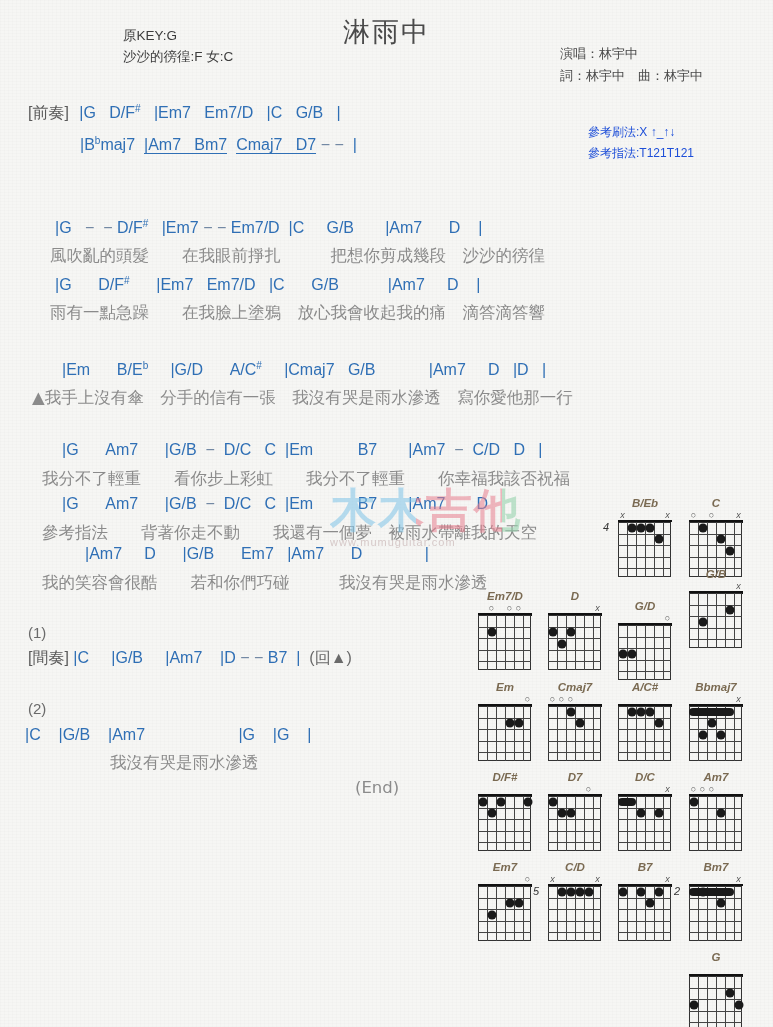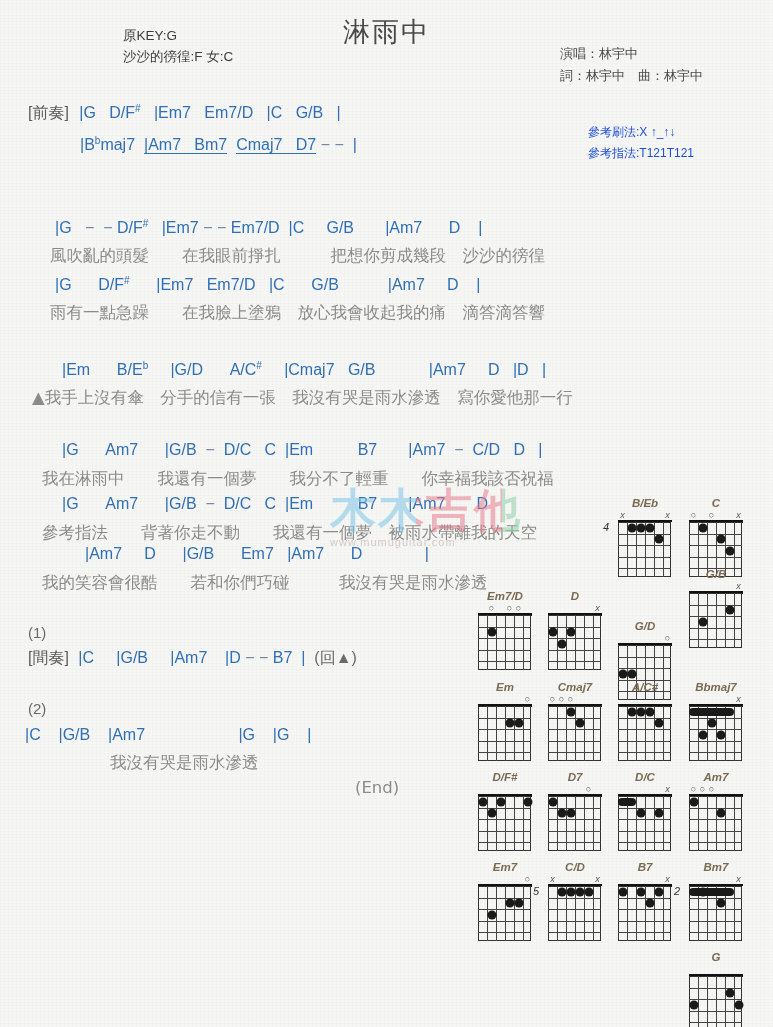--- a/index.html
+++ b/index.html
@@ -129,32 +129,32 @@
 <div class="abs chordline" style="left:55px; top:218px;">|G&nbsp;&nbsp;&nbsp;<span class="dash">−&nbsp;&nbsp;−</span>&nbsp;D/F<sup>#</sup>&nbsp;&nbsp;&nbsp;|Em7&nbsp;<span class="dash">−&nbsp;−</span>&nbsp;Em7/D&nbsp;&nbsp;|C&nbsp;&nbsp;&nbsp;&nbsp;&nbsp;G/B&nbsp;&nbsp;&nbsp;&nbsp;&nbsp;&nbsp;&nbsp;|Am7&nbsp;&nbsp;&nbsp;&nbsp;&nbsp;&nbsp;D&nbsp;&nbsp;&nbsp;&nbsp;|</div>
 <div class="abs lyricline" style="left:50px; top:245px;">風吹亂的頭髮　　在我眼前掙扎　　　把想你剪成幾段　沙沙的徬徨</div>
 
 <div class="abs chordline" style="left:55px; top:275px;">|G&nbsp;&nbsp;&nbsp;&nbsp;&nbsp;&nbsp;D/F<sup>#</sup>&nbsp;&nbsp;&nbsp;&nbsp;&nbsp;&nbsp;|Em7&nbsp;&nbsp;&nbsp;Em7/D&nbsp;&nbsp;&nbsp;|C&nbsp;&nbsp;&nbsp;&nbsp;&nbsp;&nbsp;G/B&nbsp;&nbsp;&nbsp;&nbsp;&nbsp;&nbsp;&nbsp;&nbsp;&nbsp;&nbsp;&nbsp;|Am7&nbsp;&nbsp;&nbsp;&nbsp;&nbsp;D&nbsp;&nbsp;&nbsp;&nbsp;|</div>
 <div class="abs lyricline" style="left:50px; top:302px;">雨有一點急躁　　在我臉上塗鴉　放心我會收起我的痛　滴答滴答響</div>
 
 <div class="abs chordline" style="left:62px; top:360px;">|Em&nbsp;&nbsp;&nbsp;&nbsp;&nbsp;&nbsp;B/E<sup>b</sup>&nbsp;&nbsp;&nbsp;&nbsp;&nbsp;|G/D&nbsp;&nbsp;&nbsp;&nbsp;&nbsp;&nbsp;A/C<sup>#</sup>&nbsp;&nbsp;&nbsp;&nbsp;&nbsp;|Cmaj7&nbsp;&nbsp;&nbsp;G/B&nbsp;&nbsp;&nbsp;&nbsp;&nbsp;&nbsp;&nbsp;&nbsp;&nbsp;&nbsp;&nbsp;&nbsp;|Am7&nbsp;&nbsp;&nbsp;&nbsp;&nbsp;D&nbsp;&nbsp;&nbsp;|D&nbsp;&nbsp;&nbsp;|</div>
 <div class="abs lyricline" style="left:32px; top:387px;">▲我手上沒有傘　分手的信有一張　我沒有哭是雨水滲透　寫你愛他那一行</div>
 
 <div class="abs chordline" style="left:62px; top:441px;">|G&nbsp;&nbsp;&nbsp;&nbsp;&nbsp;&nbsp;Am7&nbsp;&nbsp;&nbsp;&nbsp;&nbsp;&nbsp;|G/B&nbsp;&nbsp;<span class="dash">−</span>&nbsp;&nbsp;D/C&nbsp;&nbsp;&nbsp;C&nbsp;&nbsp;|Em&nbsp;&nbsp;&nbsp;&nbsp;&nbsp;&nbsp;&nbsp;&nbsp;&nbsp;&nbsp;B7&nbsp;&nbsp;&nbsp;&nbsp;&nbsp;&nbsp;&nbsp;|Am7&nbsp;&nbsp;<span class="dash">−</span>&nbsp;&nbsp;C/D&nbsp;&nbsp;&nbsp;D&nbsp;&nbsp;&nbsp;|</div>
-<div class="abs lyricline" style="left:42px; top:468px;">我在淋雨中　　我還有一個夢　　我分不了輕重　　你幸福我該否祝福</div>
+<div class="abs lyricline" style="left:42px; top:468px;">我分不了輕重　　看你步上彩虹　　我分不了輕重　　你幸福我該否祝福</div>
 
 <div class="abs chordline" style="left:62px; top:495px;">|G&nbsp;&nbsp;&nbsp;&nbsp;&nbsp;&nbsp;Am7&nbsp;&nbsp;&nbsp;&nbsp;&nbsp;&nbsp;|G/B&nbsp;&nbsp;<span class="dash">−</span>&nbsp;&nbsp;D/C&nbsp;&nbsp;&nbsp;C&nbsp;&nbsp;|Em&nbsp;&nbsp;&nbsp;&nbsp;&nbsp;&nbsp;&nbsp;&nbsp;&nbsp;&nbsp;B7&nbsp;&nbsp;&nbsp;&nbsp;&nbsp;&nbsp;&nbsp;|Am7&nbsp;&nbsp;&nbsp;&nbsp;&nbsp;&nbsp;&nbsp;D</div>
 <div class="abs lyricline" style="left:42px; top:522px;">參考指法　　背著你走不動　　我還有一個夢　被雨水帶離我的天空</div>
 
 <div class="abs chordline" style="left:85px; top:545px;">|Am7&nbsp;&nbsp;&nbsp;&nbsp;&nbsp;D&nbsp;&nbsp;&nbsp;&nbsp;&nbsp;&nbsp;|G/B&nbsp;&nbsp;&nbsp;&nbsp;&nbsp;&nbsp;Em7&nbsp;&nbsp;&nbsp;|Am7&nbsp;&nbsp;&nbsp;&nbsp;&nbsp;&nbsp;D&nbsp;&nbsp;&nbsp;&nbsp;&nbsp;&nbsp;&nbsp;&nbsp;&nbsp;&nbsp;&nbsp;&nbsp;&nbsp;&nbsp;|</div>
 <div class="abs lyricline" style="left:42px; top:572px;">我的笑容會很酷　　若和你們巧碰　　　我沒有哭是雨水滲透</div>
 
 <div class="abs numlbl" style="left:28px; top:624px;">(1)</div>
 <div class="abs" style="left:28px; top:648px;">
   <span class="chordline sect">[間奏]</span>
-  <span class="chordline" style="margin-left:5px;">|C&nbsp;&nbsp;&nbsp;&nbsp;&nbsp;|G/B&nbsp;&nbsp;&nbsp;&nbsp;&nbsp;|Am7&nbsp;&nbsp;&nbsp;&nbsp;|D&nbsp;<span class="dash">− −</span>&nbsp;B7&nbsp;&nbsp;|&nbsp;&nbsp;<span class="plain">(回▲)</span></span>
+  <span class="chordline" style="">|C&nbsp;&nbsp;&nbsp;&nbsp;&nbsp;|G/B&nbsp;&nbsp;&nbsp;&nbsp;&nbsp;|Am7&nbsp;&nbsp;&nbsp;&nbsp;|D&nbsp;<span class="dash">− −</span>&nbsp;B7&nbsp;&nbsp;|&nbsp;&nbsp;<span class="plain">(回▲)</span></span>
 </div>
 
 <div class="abs numlbl" style="left:28px; top:700px;">(2)</div>
 <div class="abs chordline" style="left:25px; top:726px;">|C    |G/B    |Am7                     |G    |G    |</div>
 <div class="abs lyricline" style="left:110px; top:752px;">我沒有哭是雨水滲透</div>
 <div class="abs lyricline" style="left:355px; top:778px;">(End)</div>
 
 <div class="abs" id="watermark">
   <div class="wm-main">木木吉他</div>
   <div class="wm-sub">www.mumuguitar.com</div>
@@ -255,21 +255,21 @@
           <div class="hline" style="top: 13.6px;"></div>
           <div class="hline" style="top: 25.2px;"></div>
           <div class="hline" style="top: 36.8px;"></div>
           <div class="hline" style="top: 48.4px;"></div>
           <div class="dg-dot" style="left: 4.5px; top: 19.4px;"></div>
           <div class="dg-dot" style="left: 22.5px; top: 19.4px;"></div>
           <div class="dg-dot" style="left: 13.5px; top: 31px;"></div>
         </div>
       </div>
     </div>
-    <div class="diagram" style="left: 613px; top: 619px;">
+    <div class="diagram" style="left: 613px; top: 599px;">
       <div class="dg-name">G/D</div>
       <div class="dg-markers">
         <span style="left: 54.5px;">○</span>
       </div>
       <div class="dg-wrap">
         <div class="dg-grid">
           <div class="nut"></div>
           <div class="box"></div>
           <div class="vline" style="left: 9px;"></div>
           <div class="vline" style="left: 18px;"></div>

